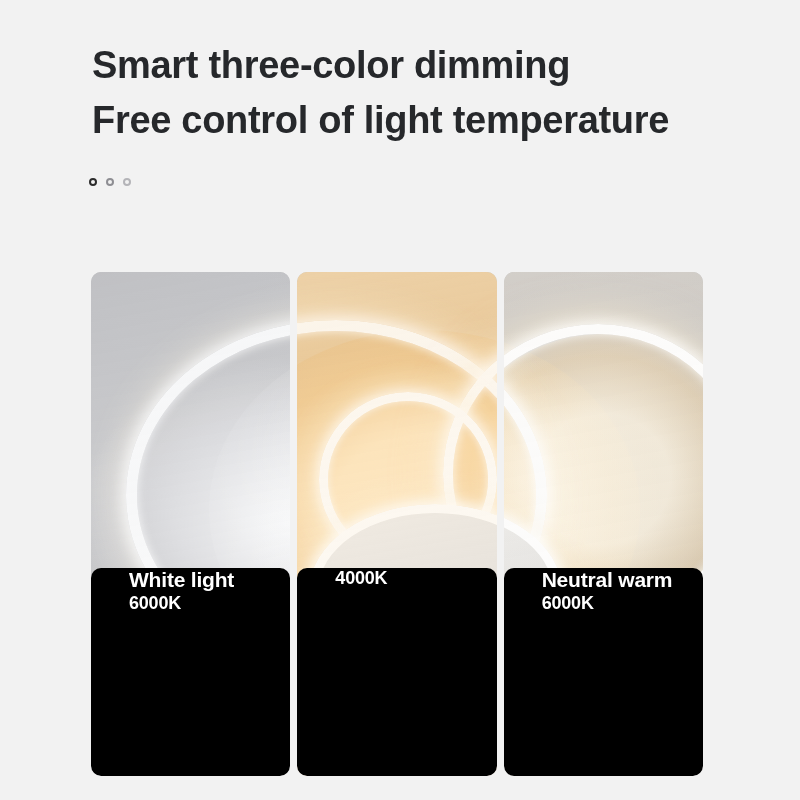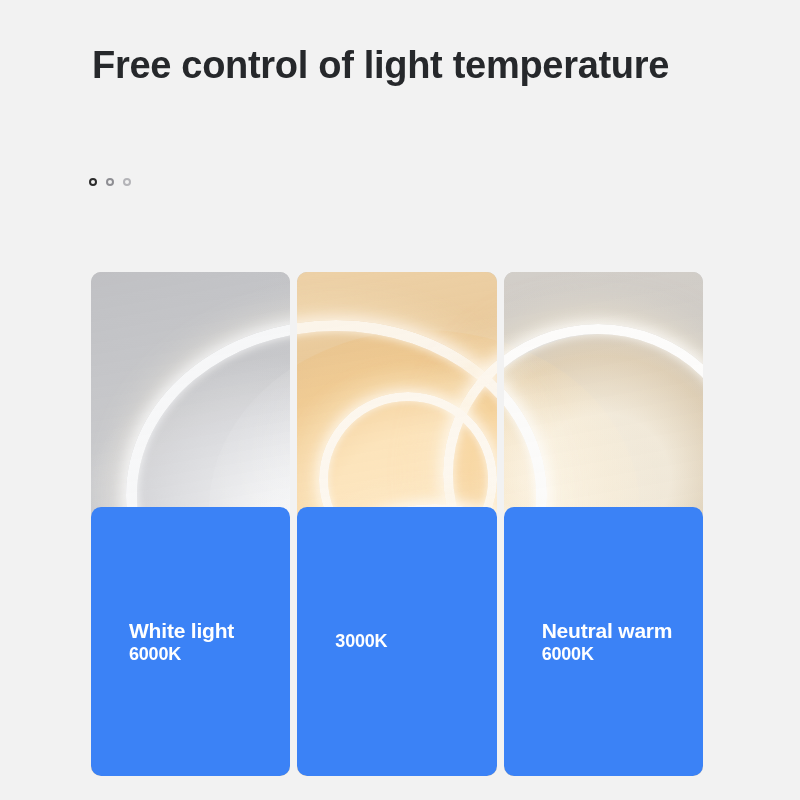--- a/index.html
+++ b/index.html
@@ -194,27 +194,26 @@
   .warm .tint { background: linear-gradient(170deg, rgba(249,224,184,0.30) 0%, rgba(246,219,176,0.16) 55%, rgba(236,226,214,0.05) 100%); }
   .cool .tint { background: linear-gradient(170deg, rgba(225,228,233,0.25) 0%, rgba(214,217,222,0.12) 60%, rgba(210,212,216,0.05) 100%); }
   .neutral .tint { background: linear-gradient(170deg, rgba(243,238,229,0.18) 0%, rgba(236,231,222,0.09) 60%, rgba(230,228,224,0.04) 100%); }
 
   
   .caption {
     position: absolute;
     left: 0;
     right: 0;
     bottom: 0;
-    height: 269px;
-    background: #3b82f6;
+    height: 208px;
+    background: #000000;
     border-radius: 10px;
     padding: 0 0 0 38px;
     display: flex;
     flex-direction: column;
-    justify-content: center;
     box-sizing: border-box;
   }
   .caption-title {
     color: #ffffff;
     font-size: 21px;
     font-weight: bold;
     line-height: 1.18;
     letter-spacing: -0.2px;
   }
   .caption-kelvin {
@@ -222,20 +221,21 @@
     font-size: 18px;
     font-weight: bold;
     line-height: 1.12;
     letter-spacing: -0.2px;
   }
 </style>
 </head>
 <body>
 
 <div class="headline">
+  <div class="headline-line">Smart three-color dimming</div>
   <div class="headline-line">Free control of light temperature</div>
 </div>
 
 <div class="dots">
   <span class="dot d0"></span>
   <span class="dot d1"></span>
   <span class="dot d2"></span>
 </div>
 
 <div class="gallery">
@@ -262,21 +262,21 @@
         <div class="halo halo-big"></div>
         <div class="halo halo-right"></div>
         <div class="ring ring-big"></div>
         <div class="ring ring-right"></div>
         <div class="ring ring-mid"></div>
         <div class="disc"></div>
         <div class="tint"></div>
       </div>
     </div>
     <div class="caption">
-      <div class="caption-kelvin">3000K</div>
+      <div class="caption-kelvin">4000K</div>
     </div>
   </div>
 
   <div class="panel">
     <div class="scene">
       <div class="ceiling neutral">
         <div class="halo halo-big"></div>
         <div class="halo halo-right"></div>
         <div class="ring ring-big"></div>
         <div class="ring ring-right"></div>

